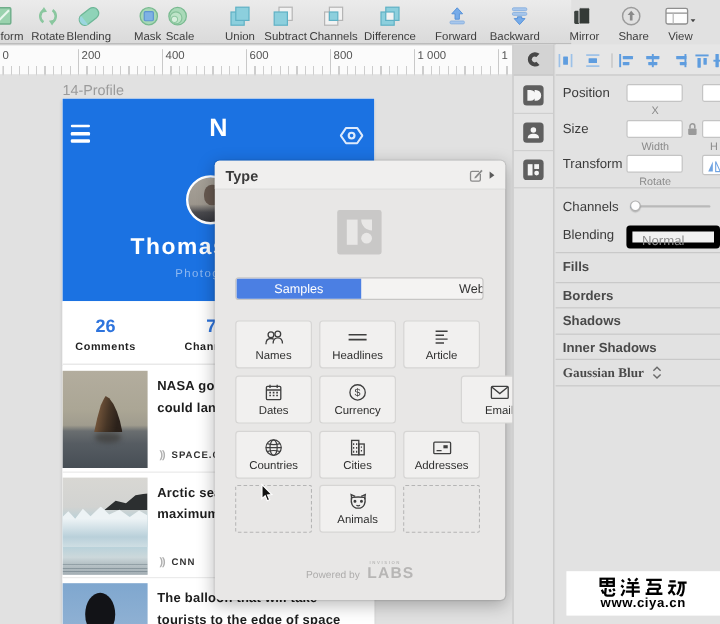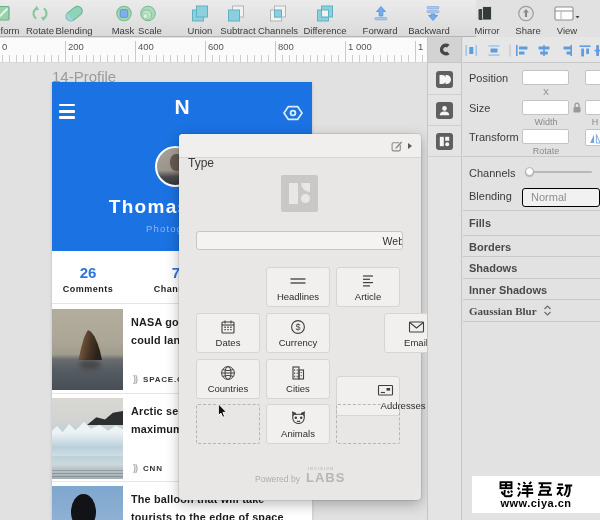--- a/index.html
+++ b/index.html
@@ -19,21 +19,21 @@
     repeating-linear-gradient(90deg, #c9c9c9 0 1px, transparent 1px 70px),
     repeating-linear-gradient(90deg, #cdcdcd 0 1px, transparent 1px 7px);
   background-size:427px 19px, 427px 8px;
   background-position:65px 3px, 2px 17px;
   background-repeat:no-repeat;
 }
 .rnum { position:absolute; top:3px; font-size:9.5px; color:#555; }
 
 
 #canvas { position:absolute; left:0; top:63px; width:427px; height:457px; background:#e1e1e1; overflow:hidden; }
-#ab-label { position:absolute; left:52px; top:5px; font-size:15px; color:#9b9b9b; }
+#ab-label { position:absolute; left:52px; top:5px; font-size:12px; color:#9b9b9b; }
 #artboard { position:absolute; left:52px; top:19px; width:260px; height:438px; background:#ffffff; box-shadow:0 1px 3px rgba(0,0,0,0.18); overflow:hidden; }
 #bluehead { position:absolute; left:0; top:0; width:260px; height:169px; background:#1b72e2; }
 .hbar { position:absolute; left:7px; width:15.5px; height:2.7px; background:#fff; border-radius:1px; }
 #nlogo { position:absolute; left:0; top:13px; width:260px; text-align:center; color:#fff; font-size:21px; font-weight:bold; }
 #avatar { position:absolute; left:103px; top:64px; width:41px; height:41px; border-radius:50%; border:2px solid #fff; overflow:hidden; background:linear-gradient(180deg,#a6a198 0%,#9c968d 60%,#4a4a4e 78%,#35363c 100%); }
 #avatar .head { position:absolute; left:13px; top:6px; width:14px; height:17px; border-radius:45%; background:#675950; }
 #tname { position:absolute; left:0; top:114px; width:260px; text-align:center; color:#fff; font-size:19px; font-weight:bold; letter-spacing:1.3px; }
 #tsub { position:absolute; left:0; top:141px; width:260px; text-align:center; color:#8fb9f0; font-size:9.5px; letter-spacing:1.2px; }
 #stats { position:absolute; left:0; top:169px; width:260px; height:53px; background:#fff; border-bottom:1px solid #e4e4e4; }
 .stat { position:absolute; top:13px; width:90px; text-align:center; }
@@ -53,21 +53,21 @@
 #ph2 { background:linear-gradient(180deg,#d8d7d3 0%,#d2d3d1 30%,#bdd1d7 42%,#a9c6d1 58%,#bad2da 72%,#ccd8db 82%,#aab5ba 92%,#9aa5ab 100%); }
 #ph2 .peak { position:absolute; right:0; top:13px; width:36px; height:14px; background:#2c2f30; clip-path:polygon(100% 0, 100% 100%, 0 100%, 26% 45%, 50% 60%, 72% 12%); }
 #ph2 .ice { position:absolute; left:0; top:24px; width:71px; height:34px; background:linear-gradient(180deg,#edf3f5 30%,#b9d0da 75%,#cfdee3); clip-path:polygon(0 26%,7% 12%,15% 30%,24% 6%,33% 24%,45% 0%,55% 20%,67% 8%,79% 26%,90% 10%,100% 22%,100% 100%,0 100%); }
 #ph2 .ice2 { position:absolute; left:0; top:72px; width:71px; height:9px; background:repeating-linear-gradient(180deg, rgba(70,90,100,0.30) 0 1px, rgba(220,230,234,0.15) 1px 3px); }
 #ph3 { background:linear-gradient(180deg,#7fa7cf 0%,#93b3d4 55%,#b7cadf 100%); }
 #ph3 .bal { position:absolute; left:19px; top:8px; width:25px; height:34px; background:#121317; border-radius:50% 50% 44% 44% / 52% 52% 46% 46%; }
 
 
 #popup { position:absolute; left:179px; top:134px; width:242px; height:366px; background:#e8e7e6; border-radius:4px; box-shadow:0 4px 14px rgba(0,0,0,0.28), 0 0 0 1px rgba(0,0,0,0.08); }
 #pophead { position:absolute; left:0; top:0; width:242px; height:24px; background:#f0efee; border-bottom:1px solid #d4d4d4; border-radius:4px 4px 0 0; }
-#pophead .t { position:absolute; left:9px; top:6px; font-size:12px; font-weight:normal; color:#3a3a3a;margin-top:16px; }
+#pophead .t { position:absolute; left:9px; top:6px; font-size:12px; font-weight:bold; color:#3a3a3a; }
 #plogo { position:absolute; left:102px; top:41px; width:37px; height:37px; background:#c9c8c7; border-radius:2px; }
 #plogo .b1 { position:absolute; left:8px; top:8px; width:9px; height:21px; background:#e8e7e6; }
 #plogo .b2 { position:absolute; left:20px; top:8px; width:9px; height:9px; background:#e8e7e6; border-radius:0 0 0 100%; }
 #plogo .b3 { position:absolute; left:20px; top:19px; width:9px; height:9px; background:#e8e7e6; border-radius:50%; }
 #tabs { position:absolute; left:17px; top:97px; width:207px; height:19px; border:1px solid #c7c6c5; border-radius:3px; background:#f4f3f2; overflow:hidden; }
 #tabs .sam { position:absolute; left:0; top:0; width:104px; height:19px; background:#4b7fe3; color:#fff; font-size:10.5px; text-align:center; line-height:18px; }
 #tabs .web { position:absolute; left:104px; top:0; width:103px; height:19px; color:#333; font-size:10.5px; text-align:right; line-height:18px; }
 .card { position:absolute; width:64px; height:40px; background:#f1f0ef; border:1px solid #d6d5d4; border-radius:3px; text-align:center; }
 .card .cl { position:absolute; bottom:4px; width:100%; font-size:9.5px; color:#2d2d2d; }
 .card svg { margin-top:5px; }
@@ -260,22 +260,34 @@
         <path d="M8.2 2.8 L2.4 2.8 A1.3 1.3 0 0 0 1.1 4.1 L1.1 9.6 A1.3 1.3 0 0 0 2.4 10.9 L8 10.9 A1.3 1.3 0 0 0 9.3 9.6 L9.3 4.9" fill="none" stroke="#8a8a8a" stroke-width="1.1"></path>
         <path d="M4.6 7.4 L10.1 1.5 L11.2 2.6 L5.8 8.3 L4.3 8.8 Z" fill="#8a8a8a"></path>
       </svg>
     </div>
     <div id="plogo">
         <div class="b1"></div>
         <div class="b2"></div>
         <div class="b3"></div>
       </div>
     <div id="tabs">
+        <div class="sam">Samples</div>
         <div class="web">Web</div>
       </div>
+    <div class="card" style="left:17px;top:133px;">
+      <svg width="17" height="16" viewBox="0 0 17 16">
+          <g fill="none" stroke="#3f3f3f" stroke-width="1.1">
+        <circle cx="11.5" cy="5.3" r="2.4"></circle>
+            <path d="M7.6 13.3 C7.6 9.9 9.2 8.5 11.5 8.5 C13.8 8.5 15.4 9.9 15.4 13.3"></path>
+        <circle cx="5.8" cy="5.9" r="2.4"></circle>
+            <path d="M1.6 13.9 C1.6 10.5 3.4 9.1 5.8 9.1 C6.7 9.1 7.5 9.3 8.2 9.7"></path>
+      </g>
+        </svg>
+      <div class="cl">Names</div>
+    </div>
     <div class="card" style="left:87px;top:133px;">
       <svg width="18" height="16" viewBox="0 0 18 16">
           <g stroke="#3f3f3f" stroke-width="1.3">
         <line x1="1.5" y1="6" x2="16.5" y2="6"></line>
             <line x1="1.5" y1="10" x2="16.5" y2="10"></line>
       </g>
         </svg>
       <div class="cl">Headlines</div>
     </div>
     <div class="card" style="left:157px;top:133px;">
@@ -349,21 +361,21 @@
               <line x1="7.2" y1="7.5" x2="7.2" y2="9"></line>
         <line x1="4.7" y1="10.7" x2="4.7" y2="12.2"></line>
               <line x1="7.2" y1="10.7" x2="7.2" y2="12.2"></line>
         <line x1="11.2" y1="7" x2="11.2" y2="8.2"></line>
               <line x1="11.2" y1="10" x2="11.2" y2="11.2"></line>
             </g>
       </g>
         </svg>
       <div class="cl">Cities</div>
     </div>
-    <div class="card" style="left:157px;top:242px;padding-left:35px;">
+    <div class="card" style="left:157px;top:225px;">
       <svg width="17" height="16" viewBox="0 0 17 16">
           <g fill="none" stroke="#3f3f3f" stroke-width="1.1">
         <rect x="1.5" y="3.5" width="14" height="9.5" rx="0.8"></rect>
         <rect x="9.5" y="6" width="3.6" height="2.6" fill="#3f3f3f" stroke="none"></rect>
         <line x1="3.8" y1="10.5" x2="8" y2="10.5"></line>
       </g>
         </svg>
       <div class="cl">Addresses</div>
     </div>
     <div class="dash" style="left:17px;top:270px;"></div>
@@ -468,21 +480,21 @@
     </svg>
     <div style="position:absolute;left:122px;top:92px;width:20px;height:17px;background:#fff;border:1px solid #c4c4c4;border-radius:2px;">
       <svg width="13" height="11" viewBox="0 0 13 11" style="margin:3px 0 0 3px;">
         <path d="M5 1.5 L5 10 L1.2 10 Z" fill="#6fa3e2"></path>
         <path d="M7.4 1.5 L7.4 10 L11.2 10 Z" fill="none" stroke="#6fa3e2" stroke-width="0.9"></path>
       </svg>
     </div>
     <div style="position:absolute;left:62px;top:134px;width:67px;height:2px;background:#b9b9b9;border-radius:1px;"></div>
     <div style="position:absolute;left:62px;top:134px;width:4px;height:2px;background:#5b9ce5;"></div>
     <div style="position:absolute;left:62px;top:130px;width:9px;height:9px;background:#fdfdfd;border:1px solid #b0b0b0;border-radius:50%;box-shadow:0 1px 1px rgba(0,0,0,0.2);"></div>
-    <div style="position:absolute;left:59px;top:151px;width:78px;height:19px;background:#f1f1f1;border:1px solid #000000;border-radius:3px;font-size:11px;color:#8f8f8f;line-height:17px;padding-left:8px;">Normal</div>
+    <div style="position:absolute;left:59px;top:151px;width:78px;height:19px;background:#f1f1f1;border:5px solid #000000;border-radius:3px;font-size:11px;color:#8f8f8f;line-height:17px;padding-left:8px;">Normal</div>
     <svg style="position:absolute;left:80px;top:268px;" width="9" height="11" viewBox="0 0 9 11">
       <path d="M1.5 4 L4.5 1 L7.5 4 M1.5 7 L4.5 10 L7.5 7" fill="none" stroke="#6b6b6b" stroke-width="1.2"></path>
     </svg>
     <span class="ilabel" style="top:35px;">Position</span>
     <div class="ifield" style="left:59px; top:33px;"></div>
     <div class="ifield" style="left:122px; top:33px;"></div>
     <span class="isub" style="left:83px; top:50px;">X</span>
     <span class="ilabel" style="top:65px;">Size</span>
     <div class="ifield" style="left:59px; top:63px;"></div>
     <div class="ifield" style="left:122px; top:63px;"></div>

